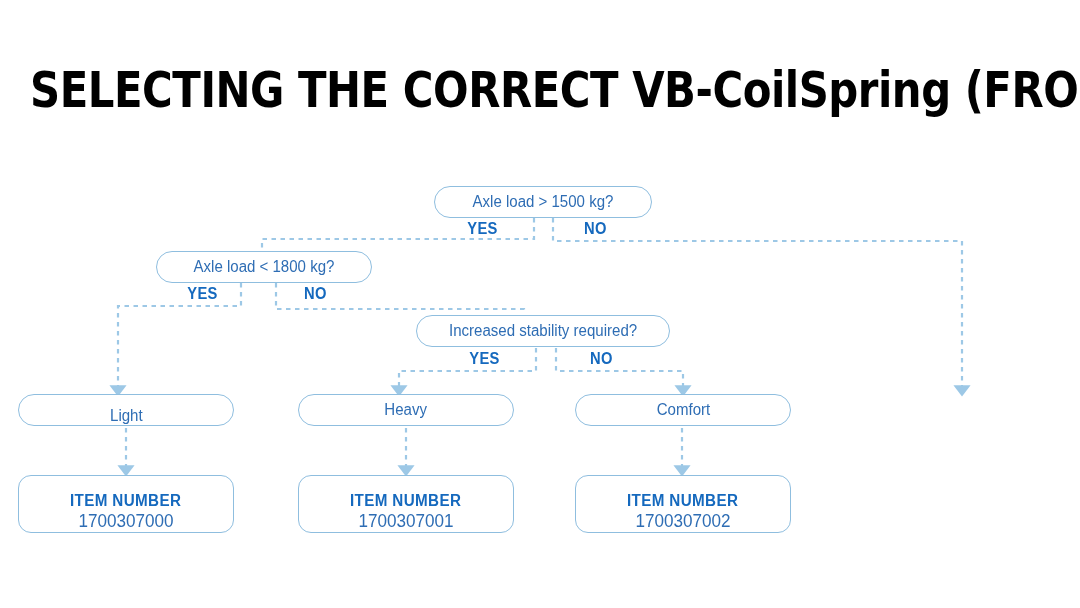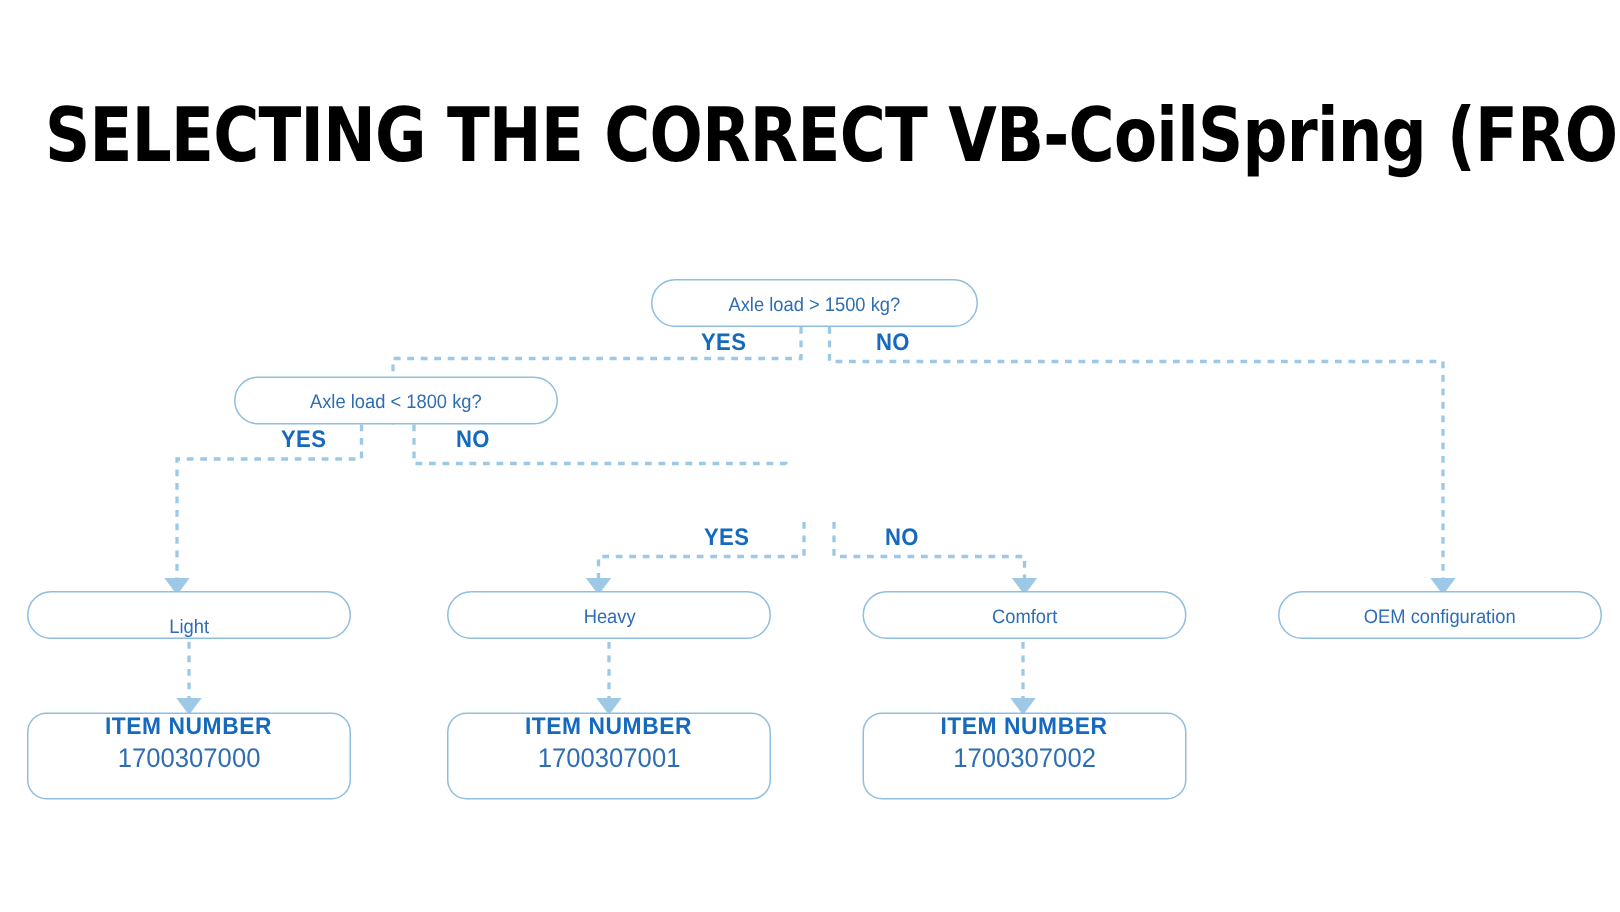--- a/index.html
+++ b/index.html
@@ -55,35 +55,35 @@
     border: 1.6px solid #8fbedf;
     background: #ffffff;
     display: flex;
     align-items: center;
     justify-content: center;
     color: #2e6db4;
   }
   .decision, .category {
     border-radius: 999px;
     height: 32px;
-    font-size: 13px;
+    font-size: 16px;
     font-family: "Liberation Sans Narrow", "Liberation Sans", sans-serif;
     white-space: nowrap;
   }
   .decision .txt, .category .txt {
     transform: scaleX(0.94);
     transform-origin: center;
     display: inline-block;
   }
 
   .itembox {
     border-radius: 13px;
     height: 58px;
     flex-direction: column;
-    justify-content: flex-start;
+    justify-content: flex-end;
     gap: 1px;
   }
   .itembox .lbl {
     font-family: "Liberation Sans Narrow", "Liberation Sans", sans-serif;
     font-weight: bold;
     font-size: 16px;
     letter-spacing: 0.4px;
     color: #1569be;
     transform: scaleX(0.95);
   }
@@ -145,34 +145,34 @@
   </div>
   <div class="branch" style="left:466px; top:220px;">YES</div>
   <div class="branch" style="left:583px; top:220px;">NO</div>
 
   <div class="node decision" style="left:156px; top:251px; width:216px;">
     <span class="txt">Axle load &lt; 1800 kg?</span>
   </div>
   <div class="branch" style="left:186px; top:285px;">YES</div>
   <div class="branch" style="left:303px; top:285px;">NO</div>
 
+  <div class="node decision" style="left:416px; top:315px; width:254px;">
+    <span class="txt">Increased stability required?</span>
+  </div>
   <div class="branch" style="left:468px; top:350px;">YES</div>
   <div class="branch" style="left:589px; top:350px;">NO</div>
 
   <div class="node category" style="left:18px; top:394px; width:216px;align-items:flex-end;">
     <span class="txt">Light</span>
   </div>
   <div class="node category" style="left:575px; top:394px; width:216px;">
     <span class="txt">Comfort</span>
   </div>
   <div class="node category" style="left:298px; top:394px; width:216px;">
     <span class="txt">Heavy</span>
-  </div>
-  <div class="node category" style="left:852px; top:394px; width:216px;">
-    <span class="txt">OEM configuration</span>
   </div>
 
   <div class="node itembox" style="left:18px; top:475px; width:216px;">
     <span class="lbl">ITEM NUMBER</span>
     <span class="num">1700307000</span>
   </div>
 
   <div class="node itembox" style="left:298px; top:475px; width:216px;">
     <span class="lbl">ITEM NUMBER</span>
     <span class="num">1700307001</span>

